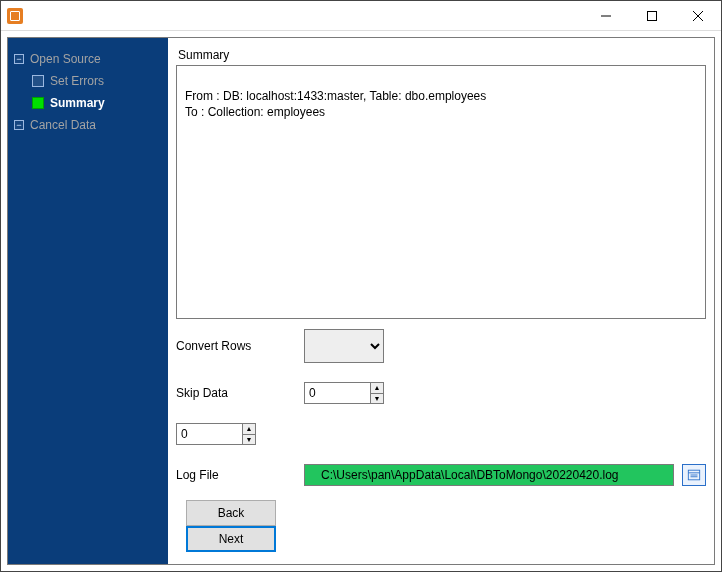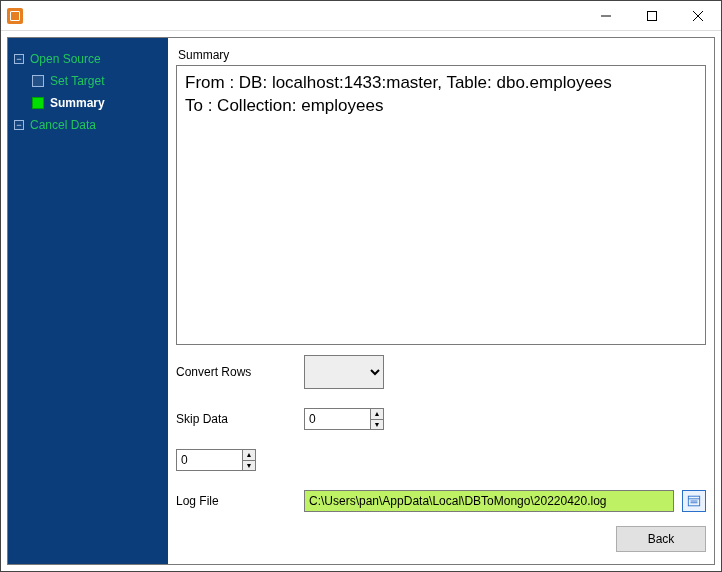--- a/index.html
+++ b/index.html
@@ -18,50 +18,50 @@
   .win-btn svg { width: 10px; height: 10px; }
   .body-area { flex: 1; display: flex; border: 1px solid #7a7a7a; margin: 6px; }
   .sidebar {
     width: 160px; background: #0a3d7a; padding: 10px 6px; color: #cfe3ff;
   }
   .tree-item { display: flex; align-items: center; gap: 6px; padding: 4px 2px 4px 0; font-size: 12px; cursor: pointer; }
   .tree-item.child { padding-left: 18px; }
   .tree-toggle { width: 10px; height: 10px; border: 1px solid #9bb8e0; display: flex; align-items: center; justify-content: center; font-size: 9px; line-height: 1; color: #cfe3ff; background: rgba(255,255,255,0.05);}
   .tree-box { width: 12px; height: 12px; border: 1px solid #9bb8e0; background: rgba(255,255,255,0.1); }
   .tree-box.active { background: #00e000; border-color: #00a000; }
-  .tree-label { color: #22c55e; }
+  .tree-label { color: #a3a3a3; }
   .tree-item.active .tree-label { font-weight: bold; color: #fff; }
   .main { flex: 1; display: flex; flex-direction: column; padding: 4px 8px 10px 8px; background: #fff; }
   .section-title { padding: 6px 2px 3px 2px; }
   .summary-box {
-    flex: 1; border: 1px solid #7a7a7a; padding: 6px 8px; background: #fff; overflow: auto; white-space: pre-wrap; font-size: 17px; line-height: 1.35;
+    flex: 1; border: 1px solid #7a7a7a; padding: 22px 8px; background: #fff; overflow: auto; white-space: pre-wrap; font-size: 12px; line-height: 1.35;
   }
   .form-area { padding-top: 10px; display: flex; flex-direction: column; gap: 19px; }
   .form-row { display: flex; align-items: center; gap: 8px; }
   .form-label { width: 120px; }
   select.control {
     width: 80px; height: 22px; border: 1px solid #7a7a7a; background: #eee; font: inherit; padding: 16px 2px;
   }
   .spinner {
     display: flex; align-items: stretch; height: 22px; border: 1px solid #7a7a7a; width: 80px; background: #fff;
   }
   .spinner input {
     border: none; width: 100%; padding: 0 4px; font: inherit; outline: none;
   }
   .spinner .spin-btns { width: 16px; display: flex; flex-direction: column; border-left: 1px solid #7a7a7a; }
   .spinner .spin { flex: 1; background: #eee; display: flex; align-items: center; justify-content: center; font-size: 7px; line-height: 1; cursor: pointer; }
   .spinner .spin:first-child { border-bottom: 1px solid #7a7a7a; }
   .textfield {
-    flex: 1; height: 22px; border: 1px solid #7a7a7a; padding: 0 4px; font: inherit; background: #bef264;
+    flex: 1; height: 22px; border: 1px solid #7a7a7a; padding: 0 16px; font: inherit; background: #22c55e;
   }
   .browse-btn {
     width: 24px; height: 22px; border: 1px solid #2a6fc9; background: #eaf2fd; display: flex; align-items: center; justify-content: center; cursor: pointer;
   }
   .browse-btn svg { width: 14px; height: 14px; }
-  .button-row { display: flex; justify-content: flex-end; padding: 14px 0 2px 10px; }
+  .button-row { display: flex; justify-content: center; padding: 14px 0 2px 10px; flex-direction: column; }
   .btn {
     width: 90px; height: 26px; border: 1px solid #adadad; background: #e1e1e1; font: inherit; cursor: pointer;
   }
   .btn.primary { border: 2px solid #0078d7; background: #e1e1e1; }
 </style>
 </head>
 <body>
 
 <div class="window">
 
@@ -92,21 +92,21 @@
 
   <div class="body-area">
 
     <div class="sidebar">
       <div class="tree-item">
         <span class="tree-toggle">−</span>
         <span class="tree-label">Open Source</span>
       </div>
       <div class="tree-item child">
         <span class="tree-box"></span>
-        <span class="tree-label">Set Target</span>
+        <span class="tree-label">Set Errors</span>
       </div>
       <div class="tree-item child active">
         <span class="tree-box active"></span>
         <span class="tree-label">Summary</span>
       </div>
       <div class="tree-item">
         <span class="tree-toggle">−</span>
         <span class="tree-label">Cancel Data</span>
       </div>
     </div>
@@ -156,19 +156,20 @@
               <line x1="4" y1="8" x2="12" y2="8" stroke="#2a6fc9" stroke-width="1"></line>
               <line x1="4" y1="10" x2="12" y2="10" stroke="#2a6fc9" stroke-width="1"></line>
             </svg>
           </div>
         </div>
 
       </div>
 
       <div class="button-row">
         <button class="btn">Back</button>
+        <button class="btn primary">Next</button>
       </div>
 
     </div>
 
   </div>
 
 </div>
 
 </body></html>

